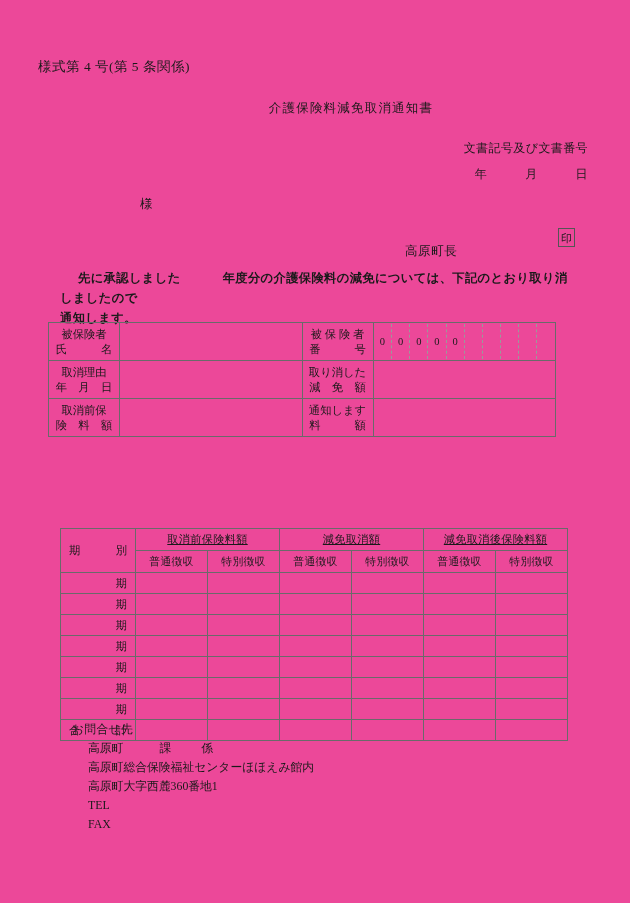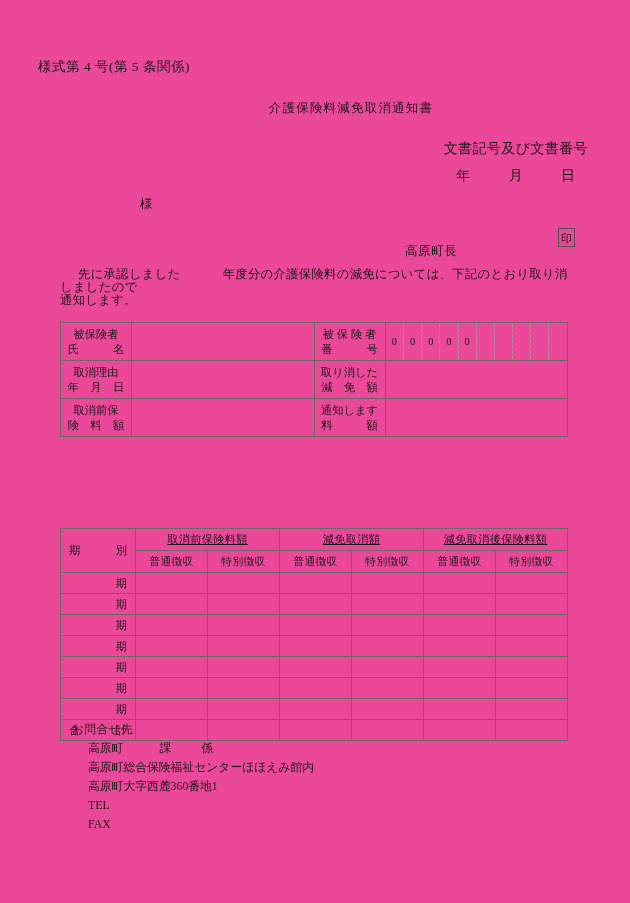--- a/index.html
+++ b/index.html
@@ -37,22 +37,22 @@
     font-size: 12.5px;
     letter-spacing: 1.2px;
     padding-left: 72px;
     box-sizing: border-box;
     white-space: nowrap;
   }
   .doc-meta {
     position: absolute;
     right: 42px;
     top: 140px;
-    font-size: 14px;
-    text-align: center;
+    font-size: 12px;
+    text-align: right;
   }
   .doc-meta .line1 {
     letter-spacing: 0.4px;
     white-space: nowrap;
   }
   .doc-meta .line2 {
     margin-top: 9px;
     letter-spacing: 0.4px;
     white-space: nowrap;
   }
@@ -89,36 +89,37 @@
     text-align: center;
     box-sizing: border-box;
   }
 
   .body-text {
     position: absolute;
     left: 60px;
     top: 268px;
     width: 520px;
     font-size: 12.3px;
-    line-height: 13px;
+    line-height: 20px;
     letter-spacing: 0.35px;
+    font-weight: bold;
   }
   .body-text .indent {
     display: inline-block;
     width: 18px;
   }
   .body-text .blank {
     display: inline-block;
     width: 42px;
   }
 
   
   .table1 {
     position: absolute;
-    left: 60px;
+    left: 48px;
     top: 322px;
     width: 508px;
     border-collapse: collapse;
     table-layout: fixed;
     font-size: 11.5px;
   }
   .table1 td {
     border: 1px solid #6a6a6a;
     height: 37px;
     padding: 0;

